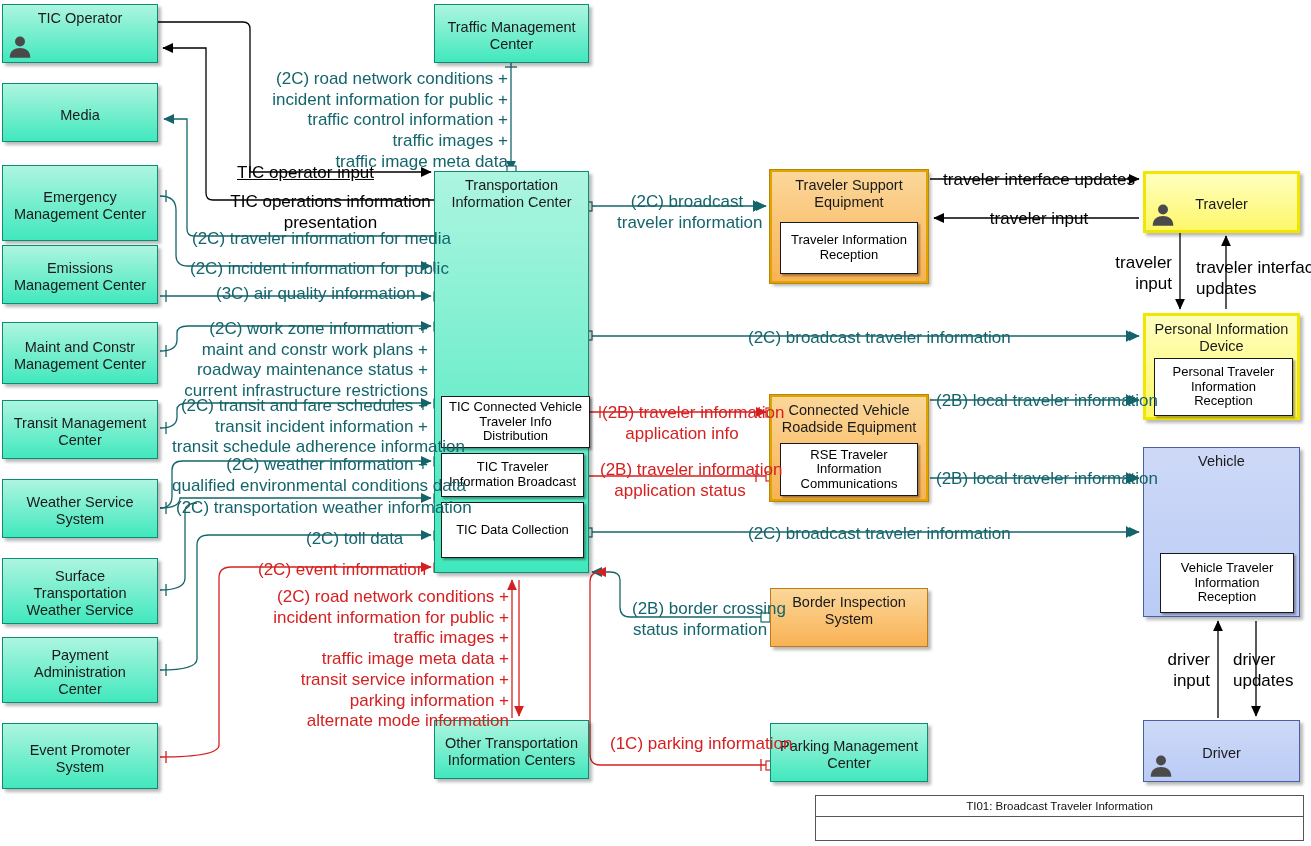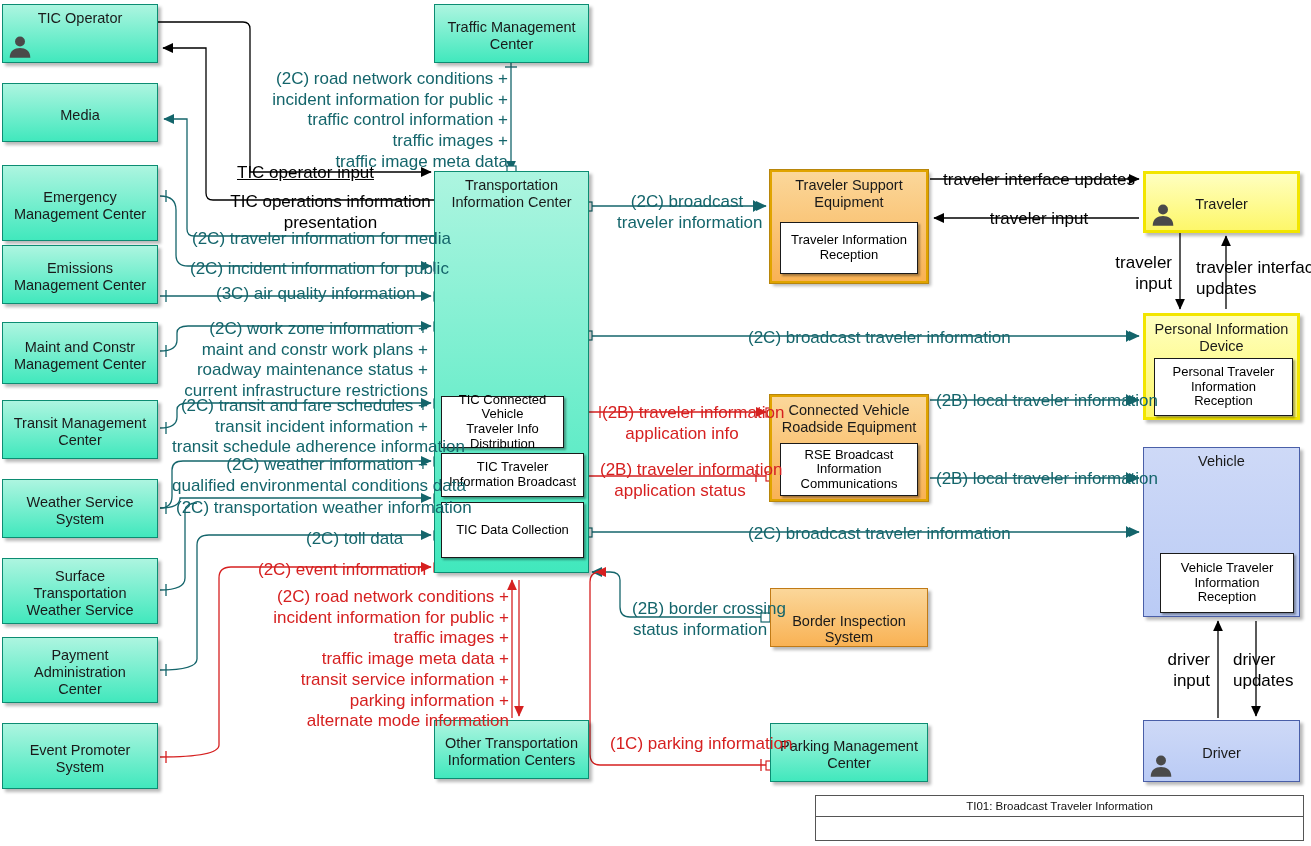--- a/index.html
+++ b/index.html
@@ -230,21 +230,21 @@
   </div>
 
   <div class="node teal" style="left:434px;top:4px;width:155px;height:59px;justify-content:center;">
     <div class="title" style="white-space:pre-line;">Traffic Management
 Center</div>
   </div>
 
   <div class="node teal" style="left:434px;top:171px;width:155px;height:402px;">
     <div class="title" style="white-space:pre-line;">Transportation
 Information Center</div>
-    <div class="subbox" style="left:6px;top:224px;width:123px;height:52px;">
+    <div class="subbox" style="left:6px;top:224px;width:149px;height:52px;">
       <span style="white-space:pre-line;">TIC Connected Vehicle
 Traveler Info
 Distribution</span>
     </div>
     <div class="subbox" style="left:6px;top:330px;width:143px;height:56px;">
       <span style="white-space:pre-line;">TIC Data Collection</span>
     </div>
     <div class="subbox" style="left:6px;top:281px;width:143px;height:44px;">
       <span style="white-space:pre-line;">TIC Traveler
 Information Broadcast</span>
@@ -262,27 +262,27 @@
     <div class="subbox" style="left:8px;top:50px;width:138px;height:52px;">
       <span style="white-space:pre-line;">Traveler Information
 Reception</span>
     </div>
   </div>
 
   <div class="node orange dbl" style="left:770px;top:395px;width:158px;height:106px;">
     <div class="title" style="white-space:pre-line;">Connected Vehicle
 Roadside Equipment</div>
     <div class="subbox" style="left:8px;top:46px;width:138px;height:53px;">
-      <span style="white-space:pre-line;">RSE Broadcast
+      <span style="white-space:pre-line;">RSE Traveler
 Information
 Communications</span>
     </div>
   </div>
 
-  <div class="node orange" style="left:770px;top:588px;width:158px;height:59px;justify-content:flex-end;">
+  <div class="node orange" style="left:770px;top:588px;width:158px;height:59px;justify-content:flex-start;">
     <div class="title" style="white-space:pre-line;">Border Inspection
 System</div>
   </div>
 
   <div class="node teal" style="left:770px;top:723px;width:158px;height:59px;justify-content:center;">
     <div class="title" style="white-space:pre-line;">Parking Management
 Center</div>
   </div>
 
   <div class="node yellow dbl" style="left:1143px;top:171px;width:157px;height:62px;justify-content:center;">

